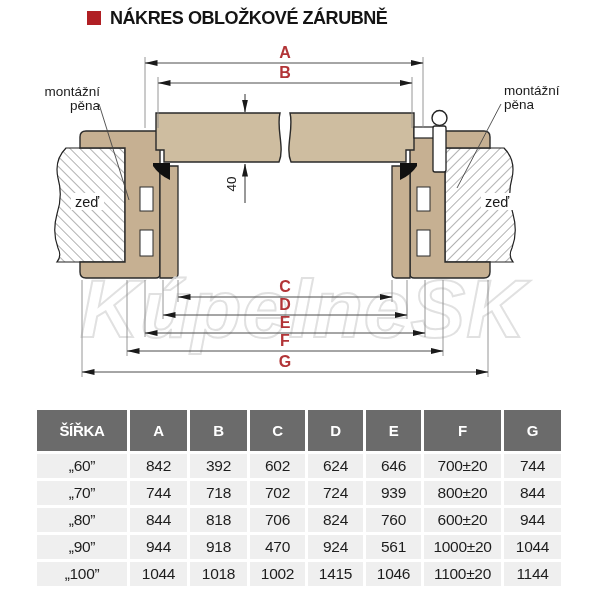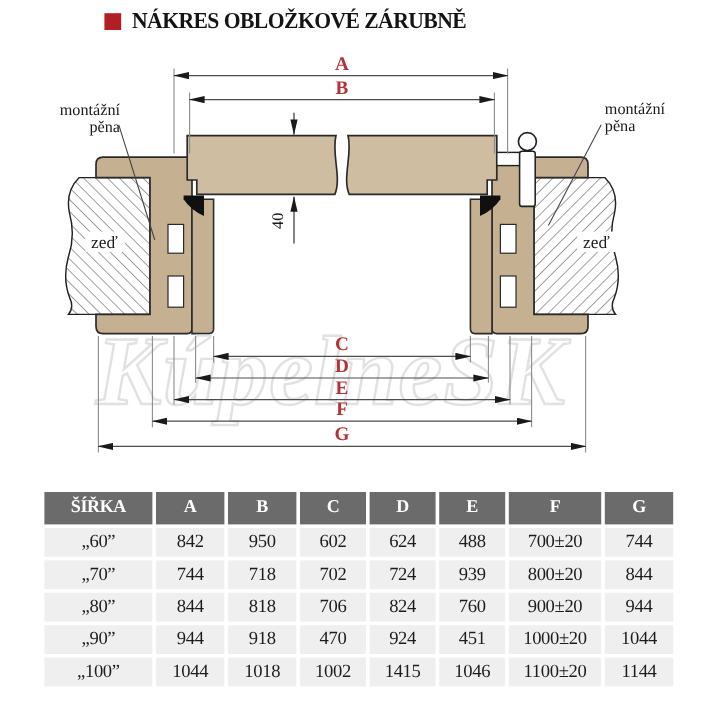--- a/index.html
+++ b/index.html
@@ -1,28 +1,28 @@
 <!DOCTYPE html>
 <html><head>
 <meta charset="utf-8">
 <style>
   html,body{margin:0;padding:0;background:#fff;}
   .stage{position:relative;width:600px;height:600px;background:#fff;overflow:hidden;
-         font-family:Liberation Serif, serif;}
+         font-family:Liberation Sans, sans-serif;}
   
   .title{position:absolute;left:87px;top:7px;display:flex;align-items:center;gap:9px;}
   .title .bullet{width:14px;height:14px;background:#b01f24;flex:0 0 auto;}
   .title .txt{font-size:19px;font-weight:bold;color:#141414;letter-spacing:-0.5px;
               white-space:nowrap;transform:scaleX(.95);transform-origin:left center;}
   
   svg.draw{position:absolute;left:0;top:0;}
   
   table.dims{position:absolute;left:34px;top:407px;border-collapse:separate;border-spacing:3px;
              table-layout:fixed;width:530px;}
-  table.dims th{background:#6b6b6b;color:#fff;font-weight:bold;font-size:15px;height:27px;
+  table.dims th{background:#6b6b6b;color:#fff;font-weight:bold;font-size:15px;height:41px;
                 text-align:center;padding:0;letter-spacing:-0.3px;}
   table.dims td{background:#efefef;color:#1d1d1d;font-size:15.5px;height:24px;text-align:center;
                 padding:0;letter-spacing:-0.3px;}
 </style>
 </head>
 <body>
 
 <div class="stage">
 
   <div class="title">
@@ -144,54 +144,54 @@
         <th>D</th>
         <th>E</th>
         <th>F</th>
         <th>G</th>
       </tr>
     </thead>
     <tbody>
       <tr>
         <td>„60”</td>
         <td>842</td>
-        <td>950</td>
+        <td>392</td>
         <td>602</td>
         <td>624</td>
-        <td>488</td>
+        <td>646</td>
         <td>700±20</td>
         <td>744</td>
       </tr>
       <tr>
         <td>„70”</td>
         <td>744</td>
         <td>718</td>
         <td>702</td>
         <td>724</td>
         <td>939</td>
         <td>800±20</td>
         <td>844</td>
       </tr>
       <tr>
         <td>„80”</td>
         <td>844</td>
         <td>818</td>
         <td>706</td>
         <td>824</td>
         <td>760</td>
-        <td>900±20</td>
+        <td>600±20</td>
         <td>944</td>
       </tr>
       <tr>
         <td>„90”</td>
         <td>944</td>
         <td>918</td>
         <td>470</td>
         <td>924</td>
-        <td>451</td>
+        <td>561</td>
         <td>1000±20</td>
         <td>1044</td>
       </tr>
       <tr>
         <td>„100”</td>
         <td>1044</td>
         <td>1018</td>
         <td>1002</td>
         <td>1415</td>
         <td>1046</td>

